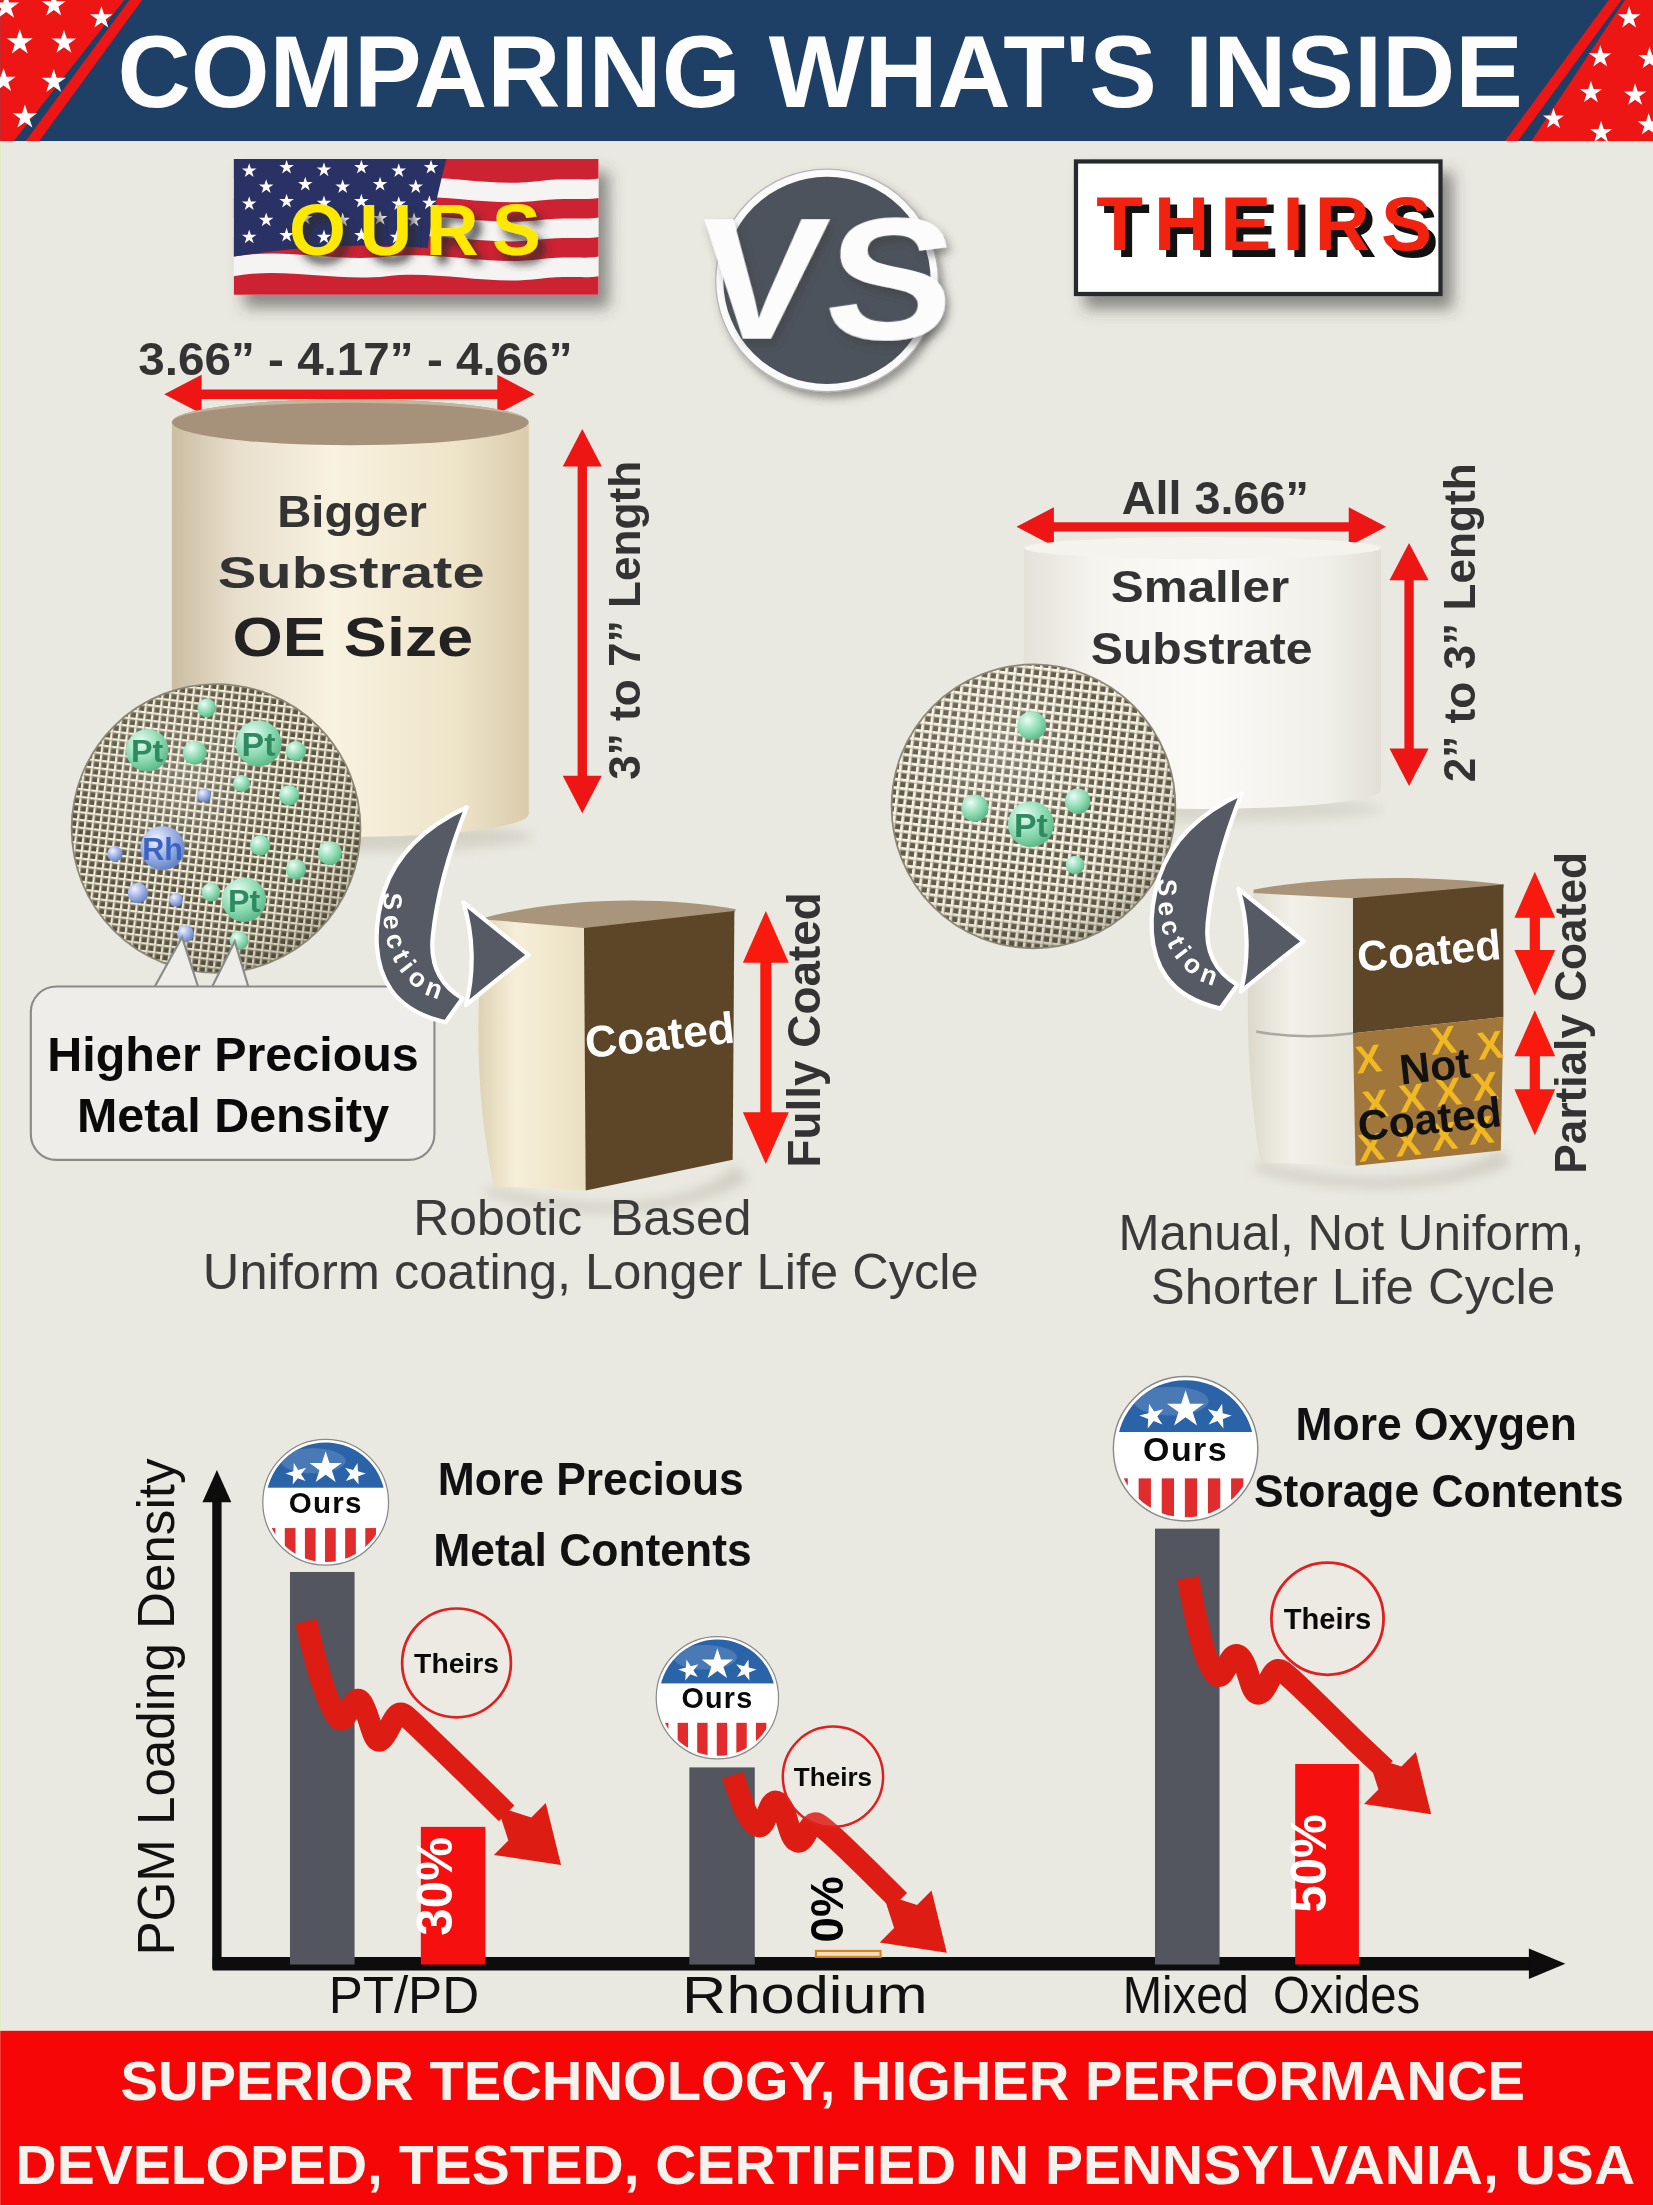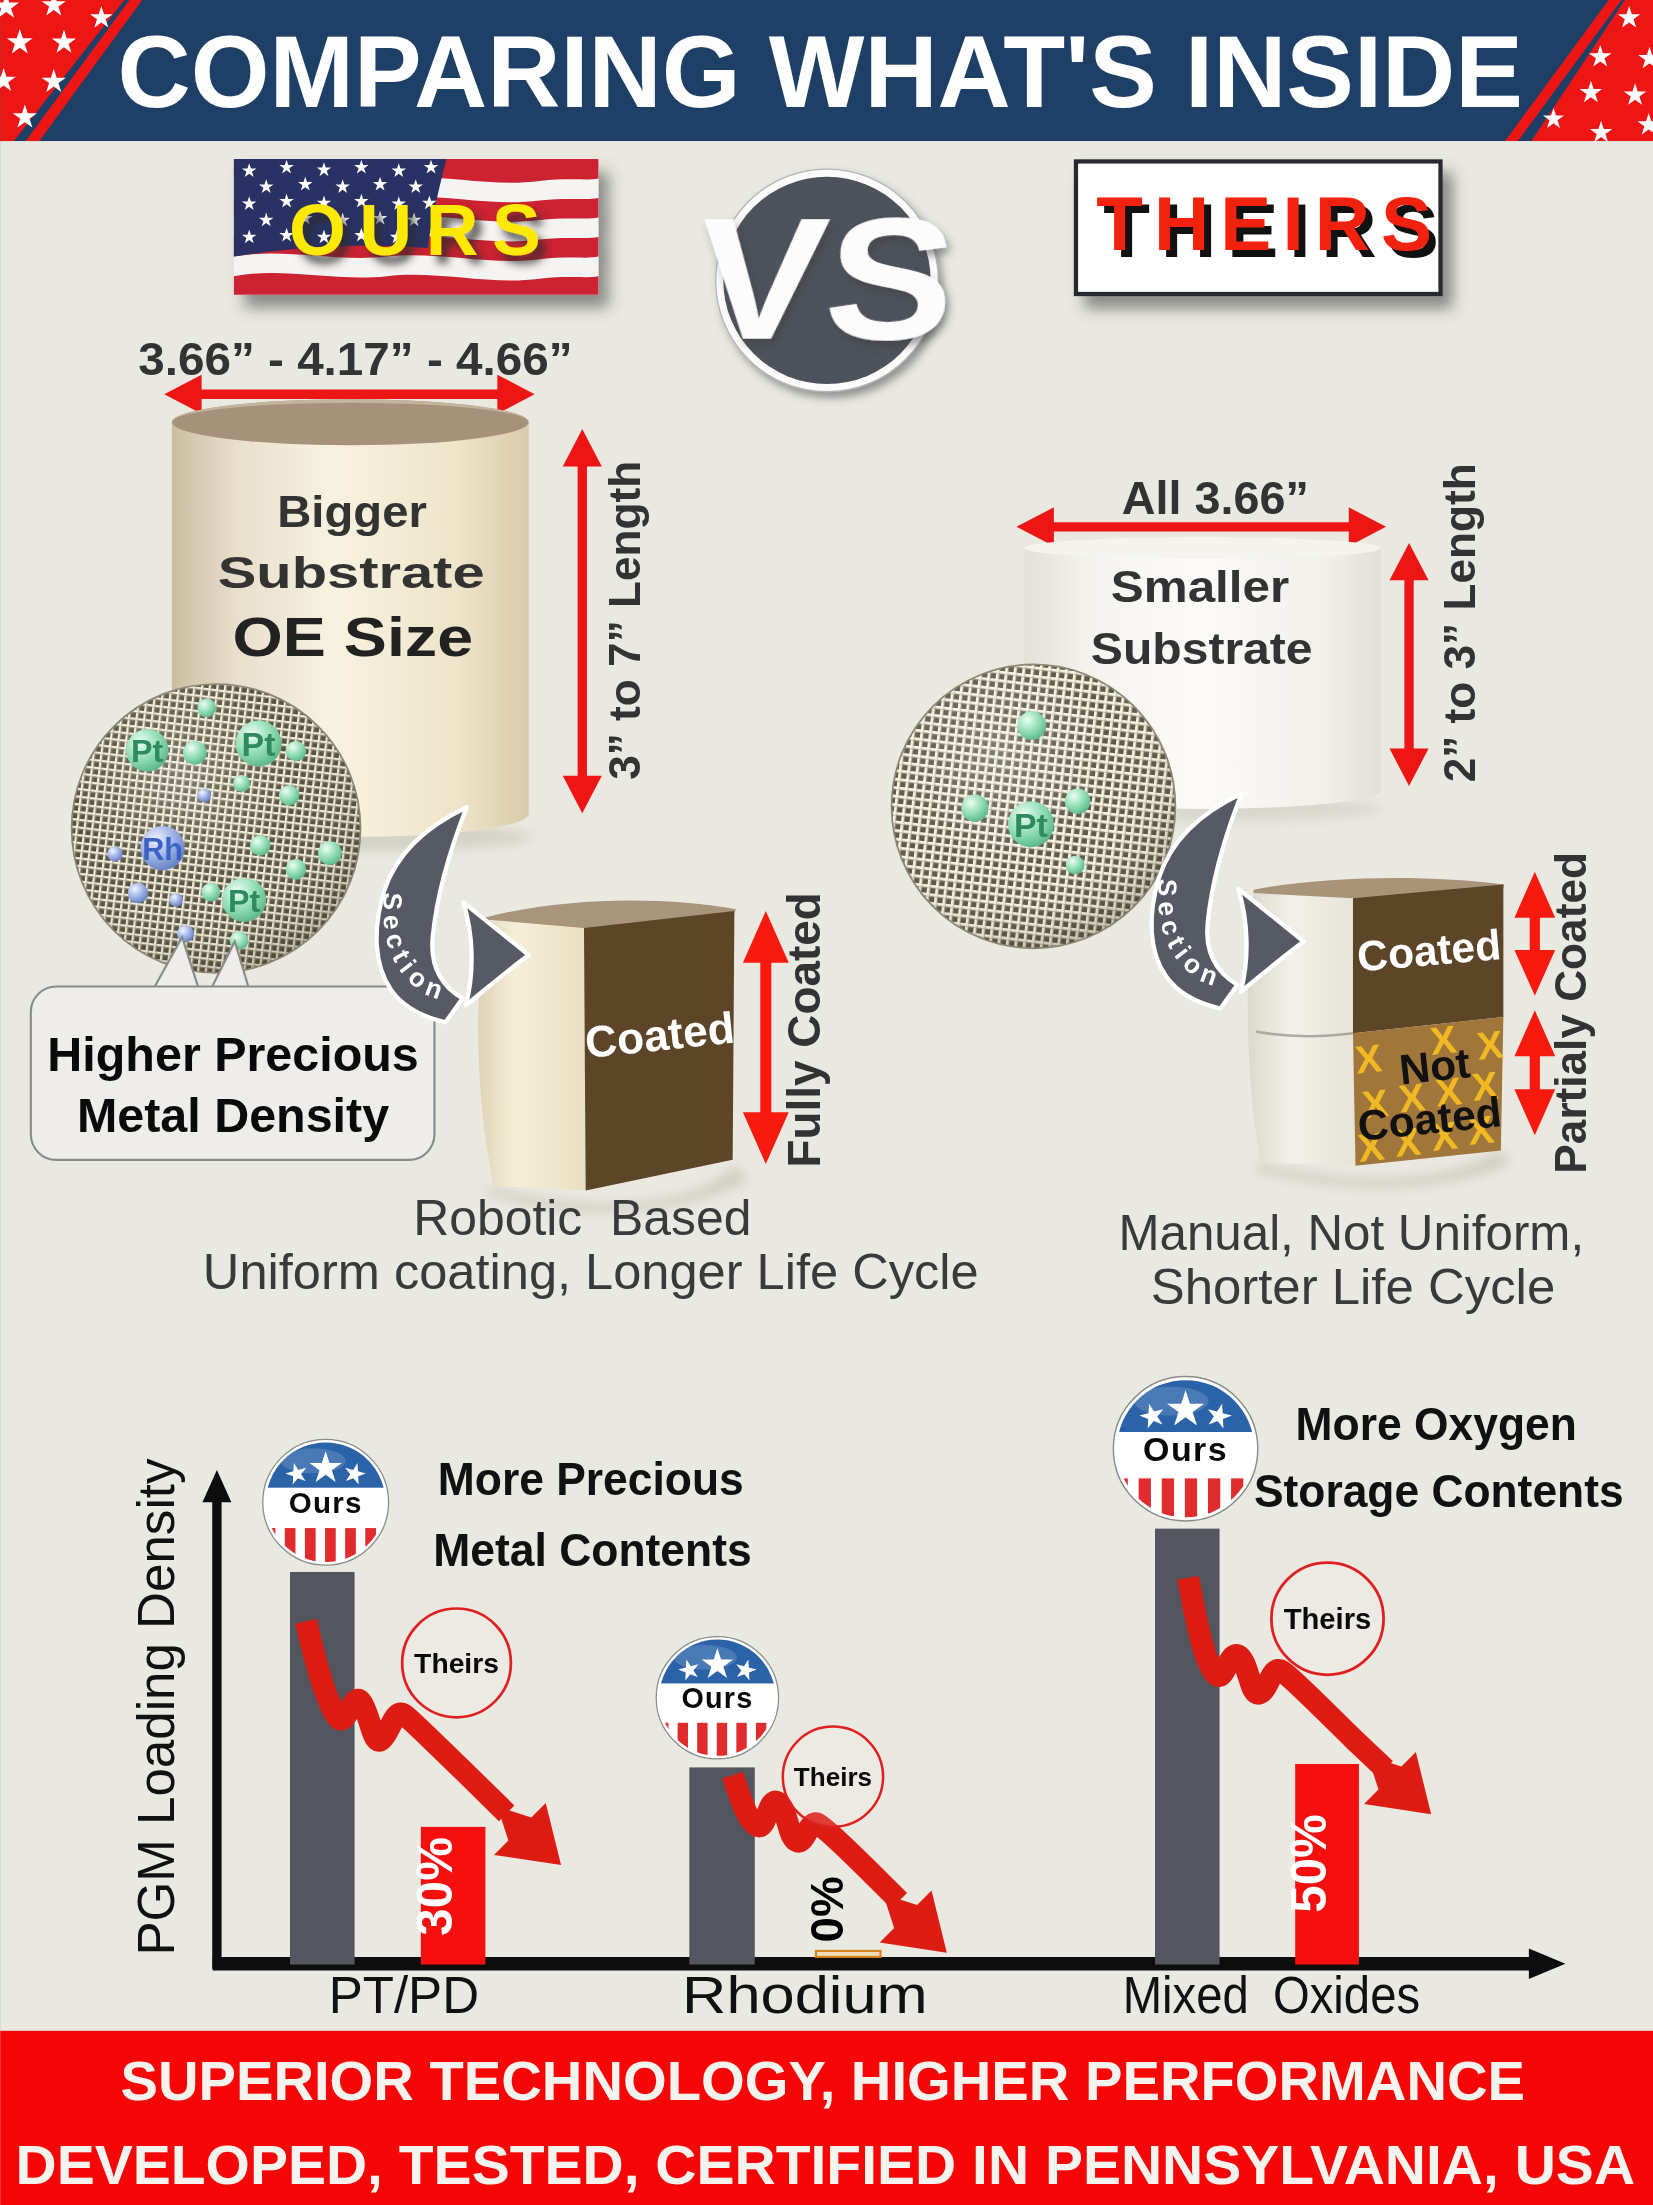--- a/index.html
+++ b/index.html
@@ -1,15 +1,15 @@
 <!DOCTYPE html>
 <html style="font-size:13.6px"><head><meta charset="utf-8">
 <style>
 html,body{margin:0;padding:0}
-.page{position:relative;width:1654px;height:2205px;background:#a3a3a3;font-family:"Liberation Sans",sans-serif;overflow:hidden}
+.page{position:relative;width:1654px;height:2205px;background:#bef264;font-family:"Liberation Sans",sans-serif;overflow:hidden}
 svg{position:absolute;top:0;left:0;display:block}
 text{font-family:"Liberation Sans",sans-serif}
 </style></head><body>
 <div class="page">
 <svg width="1654" height="2205" viewBox="0 0 1946 2595">
 <defs>
 <path id="star" d="M0,-1 L0.2245,-0.309 L0.9511,-0.309 L0.3633,0.118 L0.5878,0.809 L0,0.382 L-0.5878,0.809 L-0.3633,0.118 L-0.9511,-0.309 L-0.2245,-0.309 Z"></path>
 <radialGradient id="gGreen" cx="35%" cy="30%" r="75%">
  <stop offset="0%" stop-color="#eefcf2"></stop>
           <stop offset="30%" stop-color="#b8ecd2"></stop>

